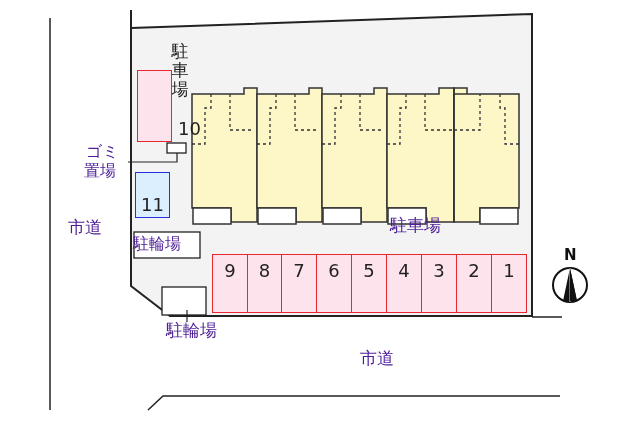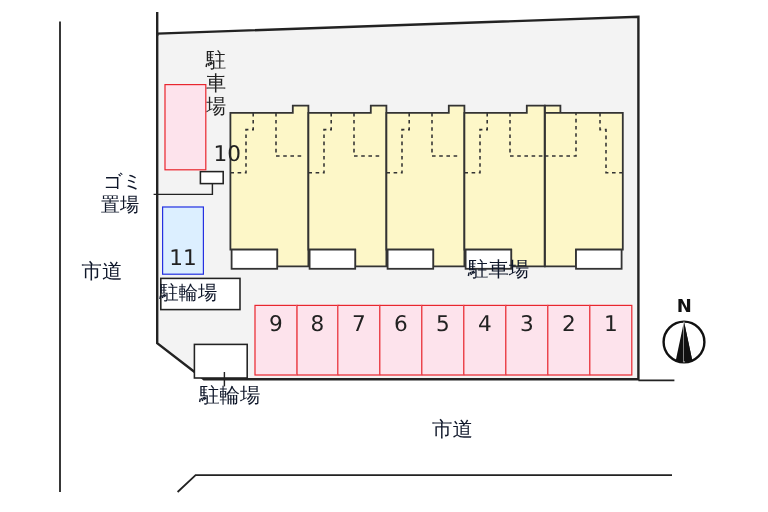--- a/index.html
+++ b/index.html
@@ -1,18 +1,18 @@
 <!DOCTYPE html>
 <html><head>
 <meta charset="utf-8">
 <style>
   html, body { margin:0; padding:0; background:#ffffff; }
   body { width:640px; height:427px; position:relative; overflow:hidden; font-family:"DejaVu Sans", sans-serif; }
   svg.base { position:absolute; left:0; top:0; }
-  .lbl { position:absolute; color:#0f172a; font-size:17px; line-height:1; white-space:nowrap; }
+  .lbl { position:absolute; color:#4c1d95; font-size:17px; line-height:1; white-space:nowrap; }
   .vlbl { position:absolute; color:#222; font-size:17px; line-height:19px; width:18px; text-align:center; }
   .slot { position:absolute; box-sizing:border-box; border:1.5px solid #e8262e; background:#fde3ec; font-size:18px; color:#222; text-align:center; }
   .slot.blue { border-color:#2530e0; background:#dcefff; }
   .num { position:absolute; left:0; right:0; }
   .compass-n { position:absolute; font-size:15px; font-weight:bold; color:#111; }
 </style>
 </head>
 <body>
 
 <svg class="base" width="640" height="427" viewBox="0 0 640 427">
@@ -96,21 +96,21 @@
 <div class="lbl" style="left:166px;top:322px;">駐輪場</div>
 
 <div class="lbl" style="left:360px;top:350px;">市道</div>
 
 <div class="compass-n" style="left:564px;top:246px;">N</div>
 
 <div class="slot" style="left:137px;top:70px;width:35px;height:72px;">
   <span class="num" style="bottom:2px;padding-left:40px;">10</span>
 </div>
 
-<div class="slot blue" style="left:135px;top:172px;width:35px;height:57px;">
+<div class="slot blue" style="left:135px;top:172px;width:35px;height:46px;">
   <span class="num" style="bottom:2px;">11</span>
 </div>
 
 <div class="slot" style="left:212px;top:254px;width:36px;height:59px;">
     <span class="num" style="top:5px;">9</span>
   </div>
 <div class="slot" style="left:246.5px;top:254px;width:36px;height:59px;">
     <span class="num" style="top:5px;">8</span>
   </div>
 <div class="slot" style="left:281px;top:254px;width:36px;height:59px;">

